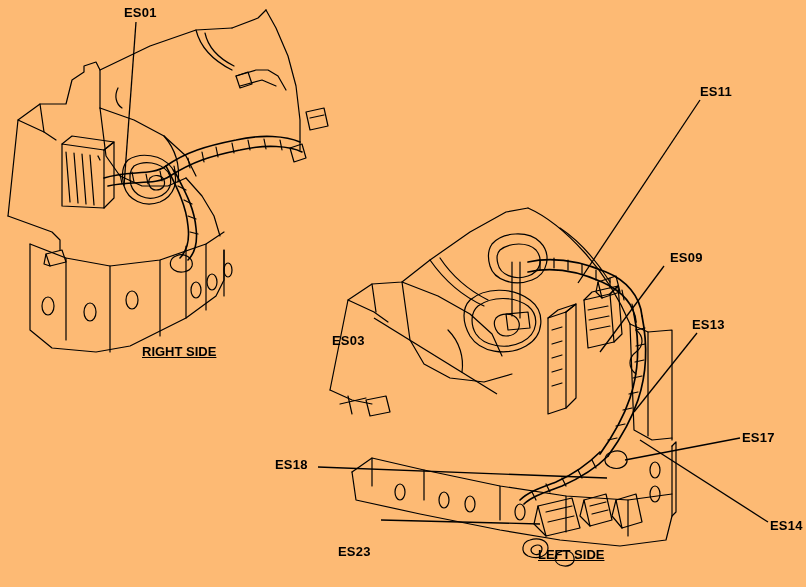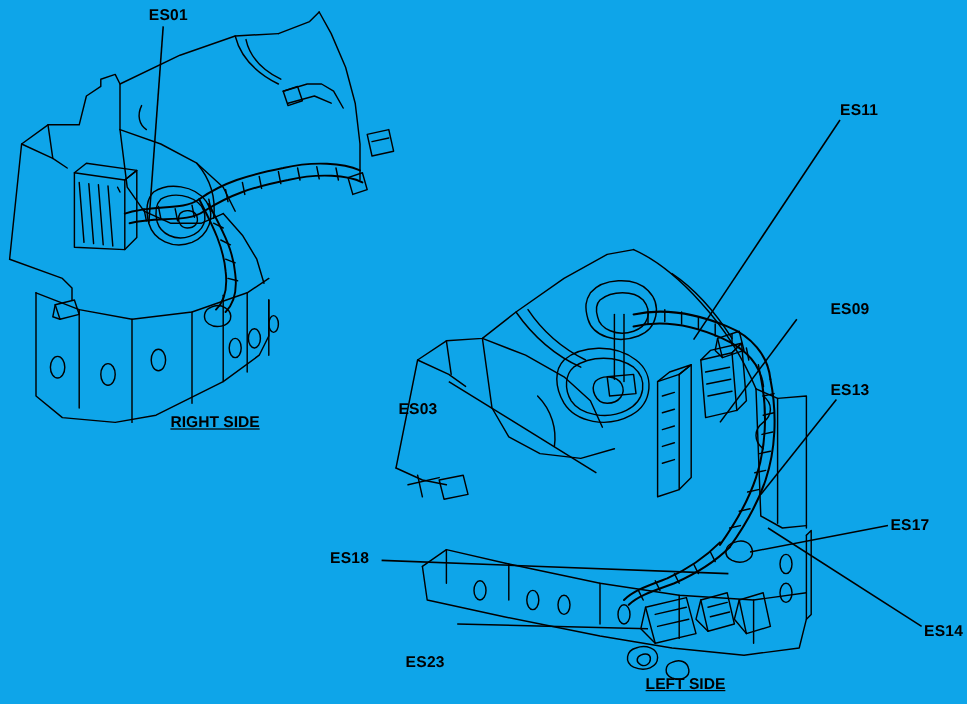--- a/index.html
+++ b/index.html
@@ -7,21 +7,21 @@
     padding: 0;
     background: #ffffff;
   }
   body {
     font-family: "Liberation Sans", sans-serif;
   }
   #page {
     position: relative;
     width: 806px;
     height: 587px;
-    background: #0ea5e9;
+    background: #fdba74;
     overflow: hidden;
   }
   #diagram-svg {
     position: absolute;
     left: 0;
     top: 0;
     width: 806px;
     height: 587px;
   }
   .callout-label {
@@ -219,24 +219,24 @@
       <line x1="374" y1="318" x2="497" y2="394"></line>
       <line x1="740" y1="438" x2="625" y2="460"></line>
       <line x1="318" y1="467" x2="607" y2="478"></line>
       <line x1="768" y1="522" x2="640" y2="440"></line>
       <line x1="381" y1="520" x2="540" y2="524"></line>
     </g>
   </svg>
 
   <div class="callout-label" style="left:124px; top:5px;">ES01</div>
   <div class="callout-label" style="left:700px; top:84px;">ES11</div>
-  <div class="callout-label" style="left:692px; top:250px;">ES09</div>
+  <div class="callout-label" style="left:670px; top:250px;">ES09</div>
   <div class="callout-label" style="left:692px; top:317px;">ES13</div>
   <div class="callout-label" style="left:332px; top:305px;margin-top:28px;">ES03</div>
   <div class="callout-label" style="left:742px; top:430px;text-align:center;">ES17</div>
   <div class="callout-label" style="left:275px; top:457px;">ES18</div>
   <div class="callout-label" style="left:770px; top:518px;">ES14</div>
   <div class="callout-label" style="left:338px; top:512px;margin-top:32px;">ES23</div>
 
   <div class="side-label" style="left:142px; top:344px;">RIGHT SIDE</div>
-  <div class="side-label" style="left:538px; top:562px;">LEFT SIDE</div>
+  <div class="side-label" style="left:538px; top:547px;">LEFT SIDE</div>
 
 </div>
 
 </body></html>

